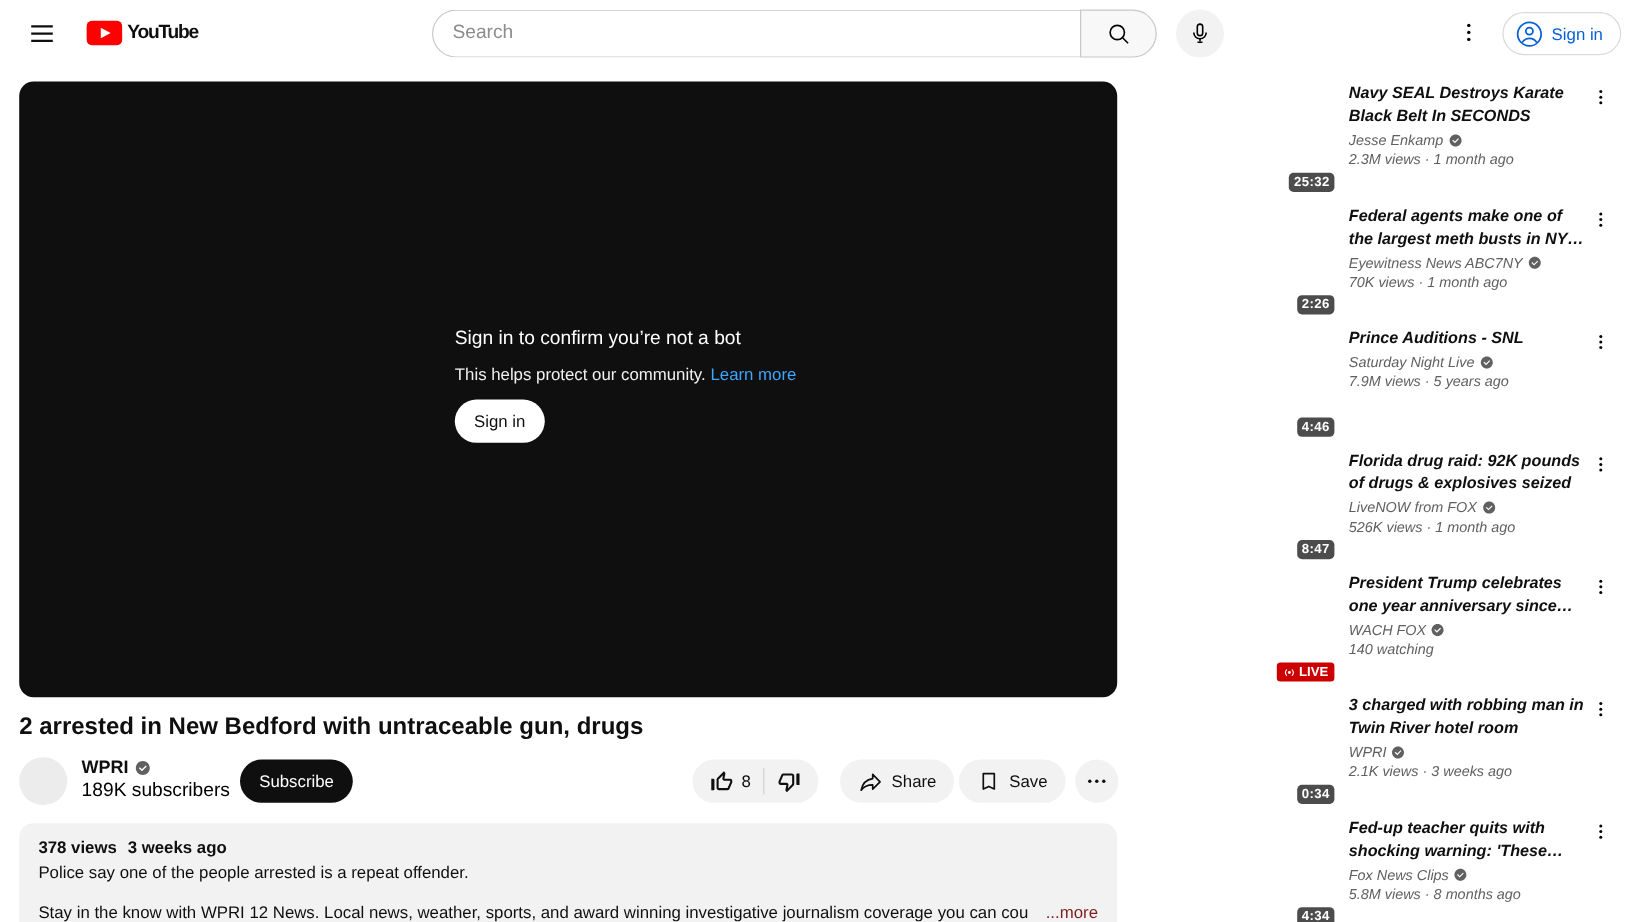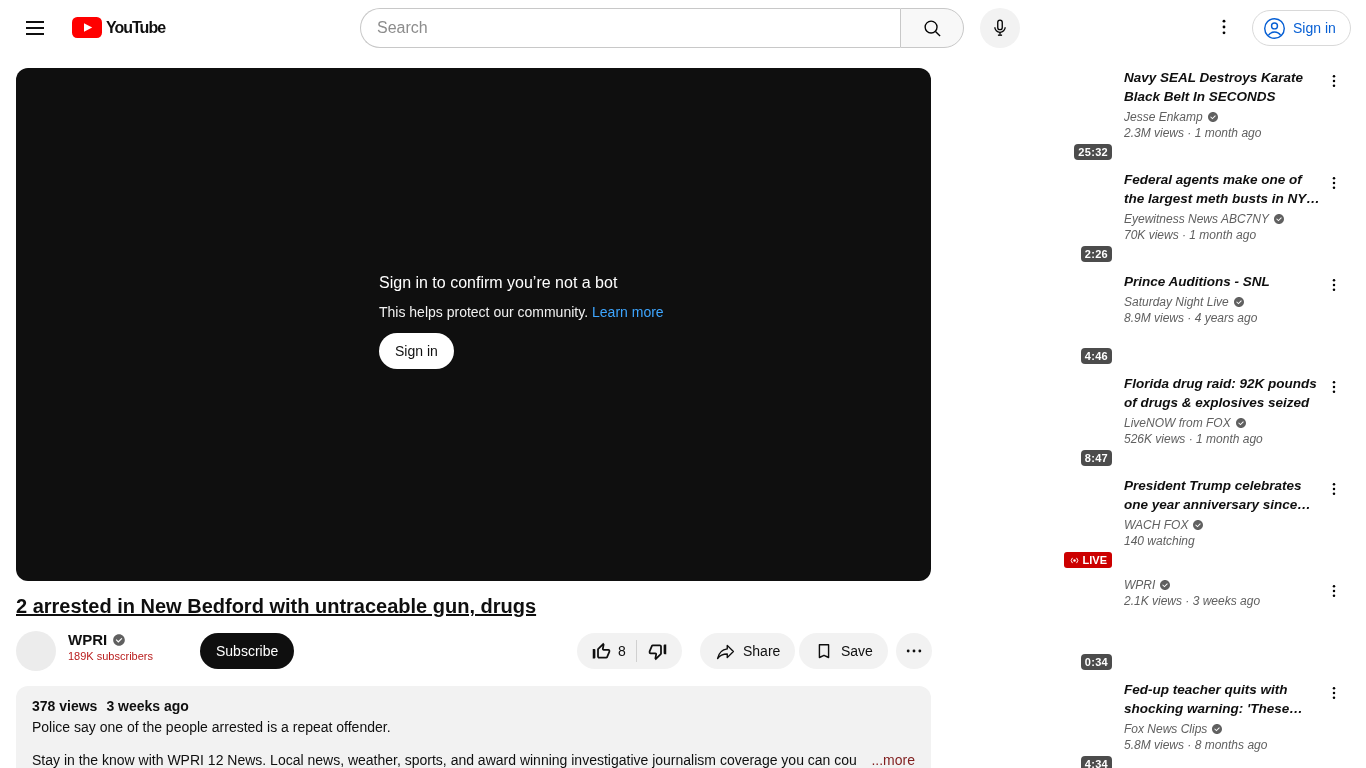--- a/index.html
+++ b/index.html
@@ -28,25 +28,25 @@
   
   #player { position:absolute; left:16px; top:68px; width:915px; height:513px; background:#0f0f0f; border-radius:12px; cursor:pointer; }
   #player-msg { position:absolute; left:363px; top:206px; color:#fff; }
   #player-msg h1 { font-size:16px; font-weight:normal; }
   #player-msg .sub { margin-top:12px; font-size:14px; color:#f1f1f1; }
   #player-msg .sub a { color:#3ea6ff; text-decoration:none; margin-left:4px; cursor:pointer; }
   #player-signin { margin-top:13px; height:36px; padding:0 16px; border:none; border-radius:18px;
     background:#fff; color:#0f0f0f; font-size:14px; cursor:pointer; font-family:inherit; }
 
   
-  #video-title { position:absolute; left:16px; top:595px; width:915px; font-size:20px; font-weight:bold;text-decoration:underline; }
+  #video-title { position:absolute; left:16px; top:595px; width:915px; font-size:20px; font-weight:bold; }
   #avatar { position:absolute; left:16px; top:631px; width:40px; height:40px; border-radius:50%; background:#ececec; cursor:pointer; }
   #channel-info { position:absolute; left:68px; top:631px; cursor:pointer; }
   #channel-name { font-size:15px; font-weight:bold; display:flex; align-items:center; gap:5px; }
-  #channel-subs { font-size:11px; color:#b91c1c; margin-top:2px; }
+  #channel-subs { font-size:16px; color:#000000; margin-top:2px; }
   #subscribe-btn { position:absolute; left:200px; top:633px; height:36px; padding:0 16px;
     border:none; border-radius:18px; background:#0f0f0f; color:#fff; font-size:14px; cursor:pointer; font-family:inherit;text-align:right; }
 
   .pill { height:36px; background:#f2f2f2; border:none; border-radius:18px; display:flex;
     align-items:center; font-size:14px; color:#0f0f0f; cursor:pointer; font-family:inherit; }
   #like-group { position:absolute; left:577px; top:633px; }
   #like-btn { padding:0 10px 0 14px; gap:6px; border-radius:18px 0 0 18px; }
   #like-divider { width:1px; height:22px; background:#d0d0d0; }
   #dislike-btn { padding:0 14px 0 10px; border-radius:0 18px 18px 0; }
   #share-btn { position:absolute; left:700px; top:633px; padding:0 15px; gap:7px; }
@@ -246,21 +246,21 @@
       <span class="dur-badge">4:46</span>
     </div>
     <div class="v-text">
       <div class="v-title">Prince Auditions - SNL</div>
       <div class="v-channel">
           <span>Saturday Night Live</span>
         <svg class="vcheck" width="12" height="12" viewBox="0 0 24 24" fill="#606060">
             <path d="M12 2C6.5 2 2 6.5 2 12s4.5 10 10 10 10-4.5 10-10S17.5 2 12 2zm-1.2 14.6L6.4 12.2l1.4-1.4 3 3 5.4-5.4 1.4 1.4-6.8 6.8z"></path>
           </svg>
         </div>
-      <div class="v-meta">8.9M views · 4 years ago</div>
+      <div class="v-meta">7.9M views · 5 years ago</div>
     </div>
     <button class="v-kebab"><svg width="16" height="18" viewBox="0 0 24 24" fill="#030303">
           <circle cx="12" cy="5" r="1.9"></circle>
           <circle cx="12" cy="12" r="1.9"></circle>
           <circle cx="12" cy="19" r="1.9"></circle>
         </svg></button>
   </div>
 
   <div class="side-item">
     <div class="thumb">
@@ -309,20 +309,21 @@
           <circle cx="12" cy="12" r="1.9"></circle>
           <circle cx="12" cy="19" r="1.9"></circle>
         </svg></button>
   </div>
 
   <div class="side-item">
     <div class="thumb">
       <span class="dur-badge">0:34</span>
     </div>
     <div class="v-text">
+      <div class="v-title">3 charged with robbing man in Twin River hotel room</div>
       <div class="v-channel">
           <span>WPRI</span>
         <svg class="vcheck" width="12" height="12" viewBox="0 0 24 24" fill="#606060">
             <path d="M12 2C6.5 2 2 6.5 2 12s4.5 10 10 10 10-4.5 10-10S17.5 2 12 2zm-1.2 14.6L6.4 12.2l1.4-1.4 3 3 5.4-5.4 1.4 1.4-6.8 6.8z"></path>
           </svg>
         </div>
       <div class="v-meta">2.1K views · 3 weeks ago</div>
     </div>
     <button class="v-kebab"><svg width="16" height="18" viewBox="0 0 24 24" fill="#030303">
           <circle cx="12" cy="5" r="1.9"></circle>

